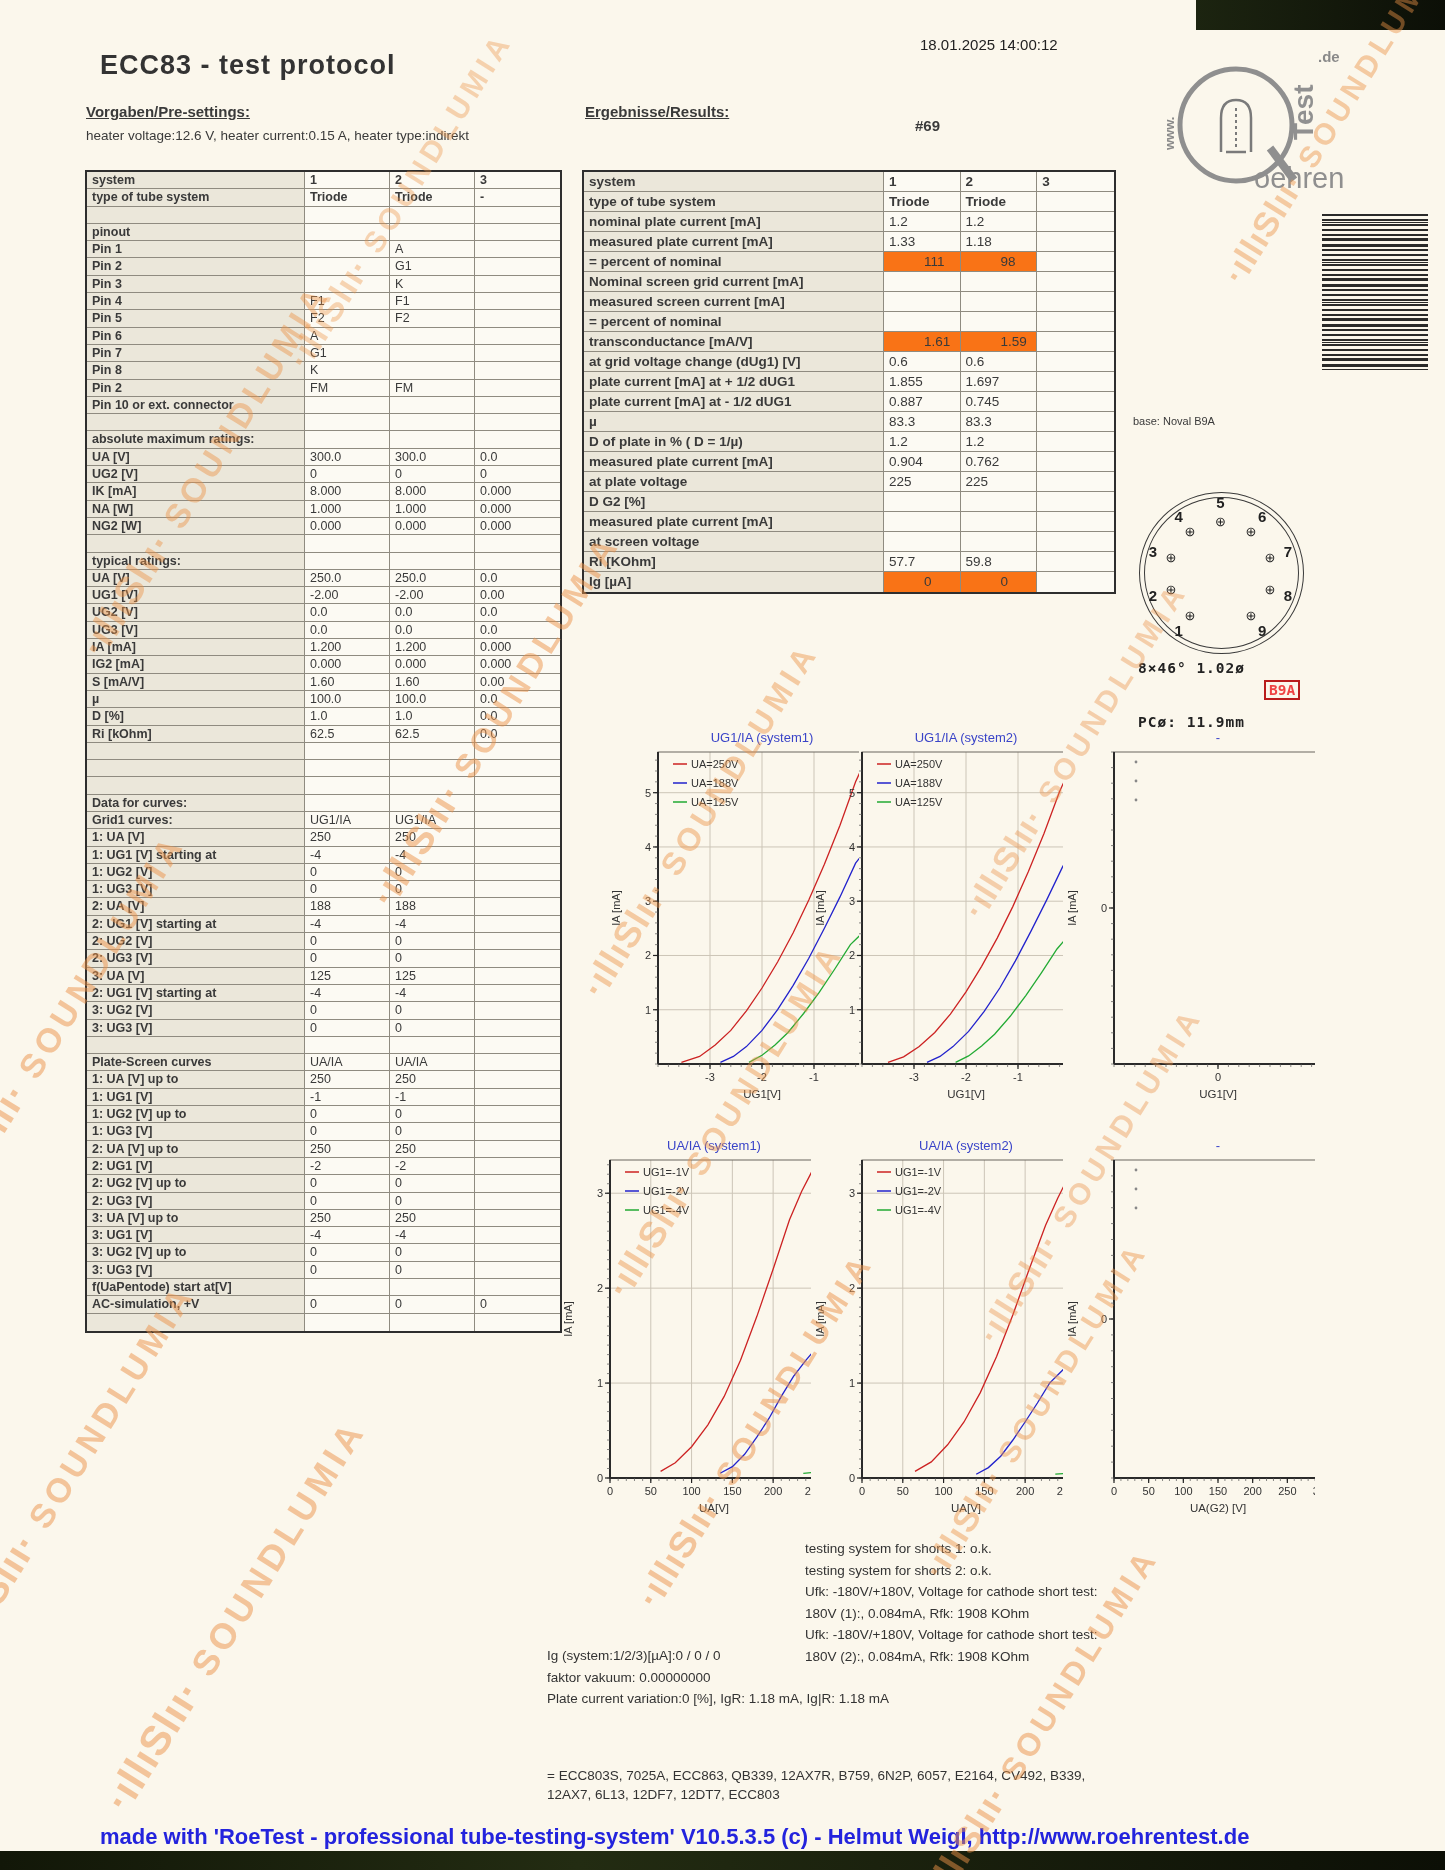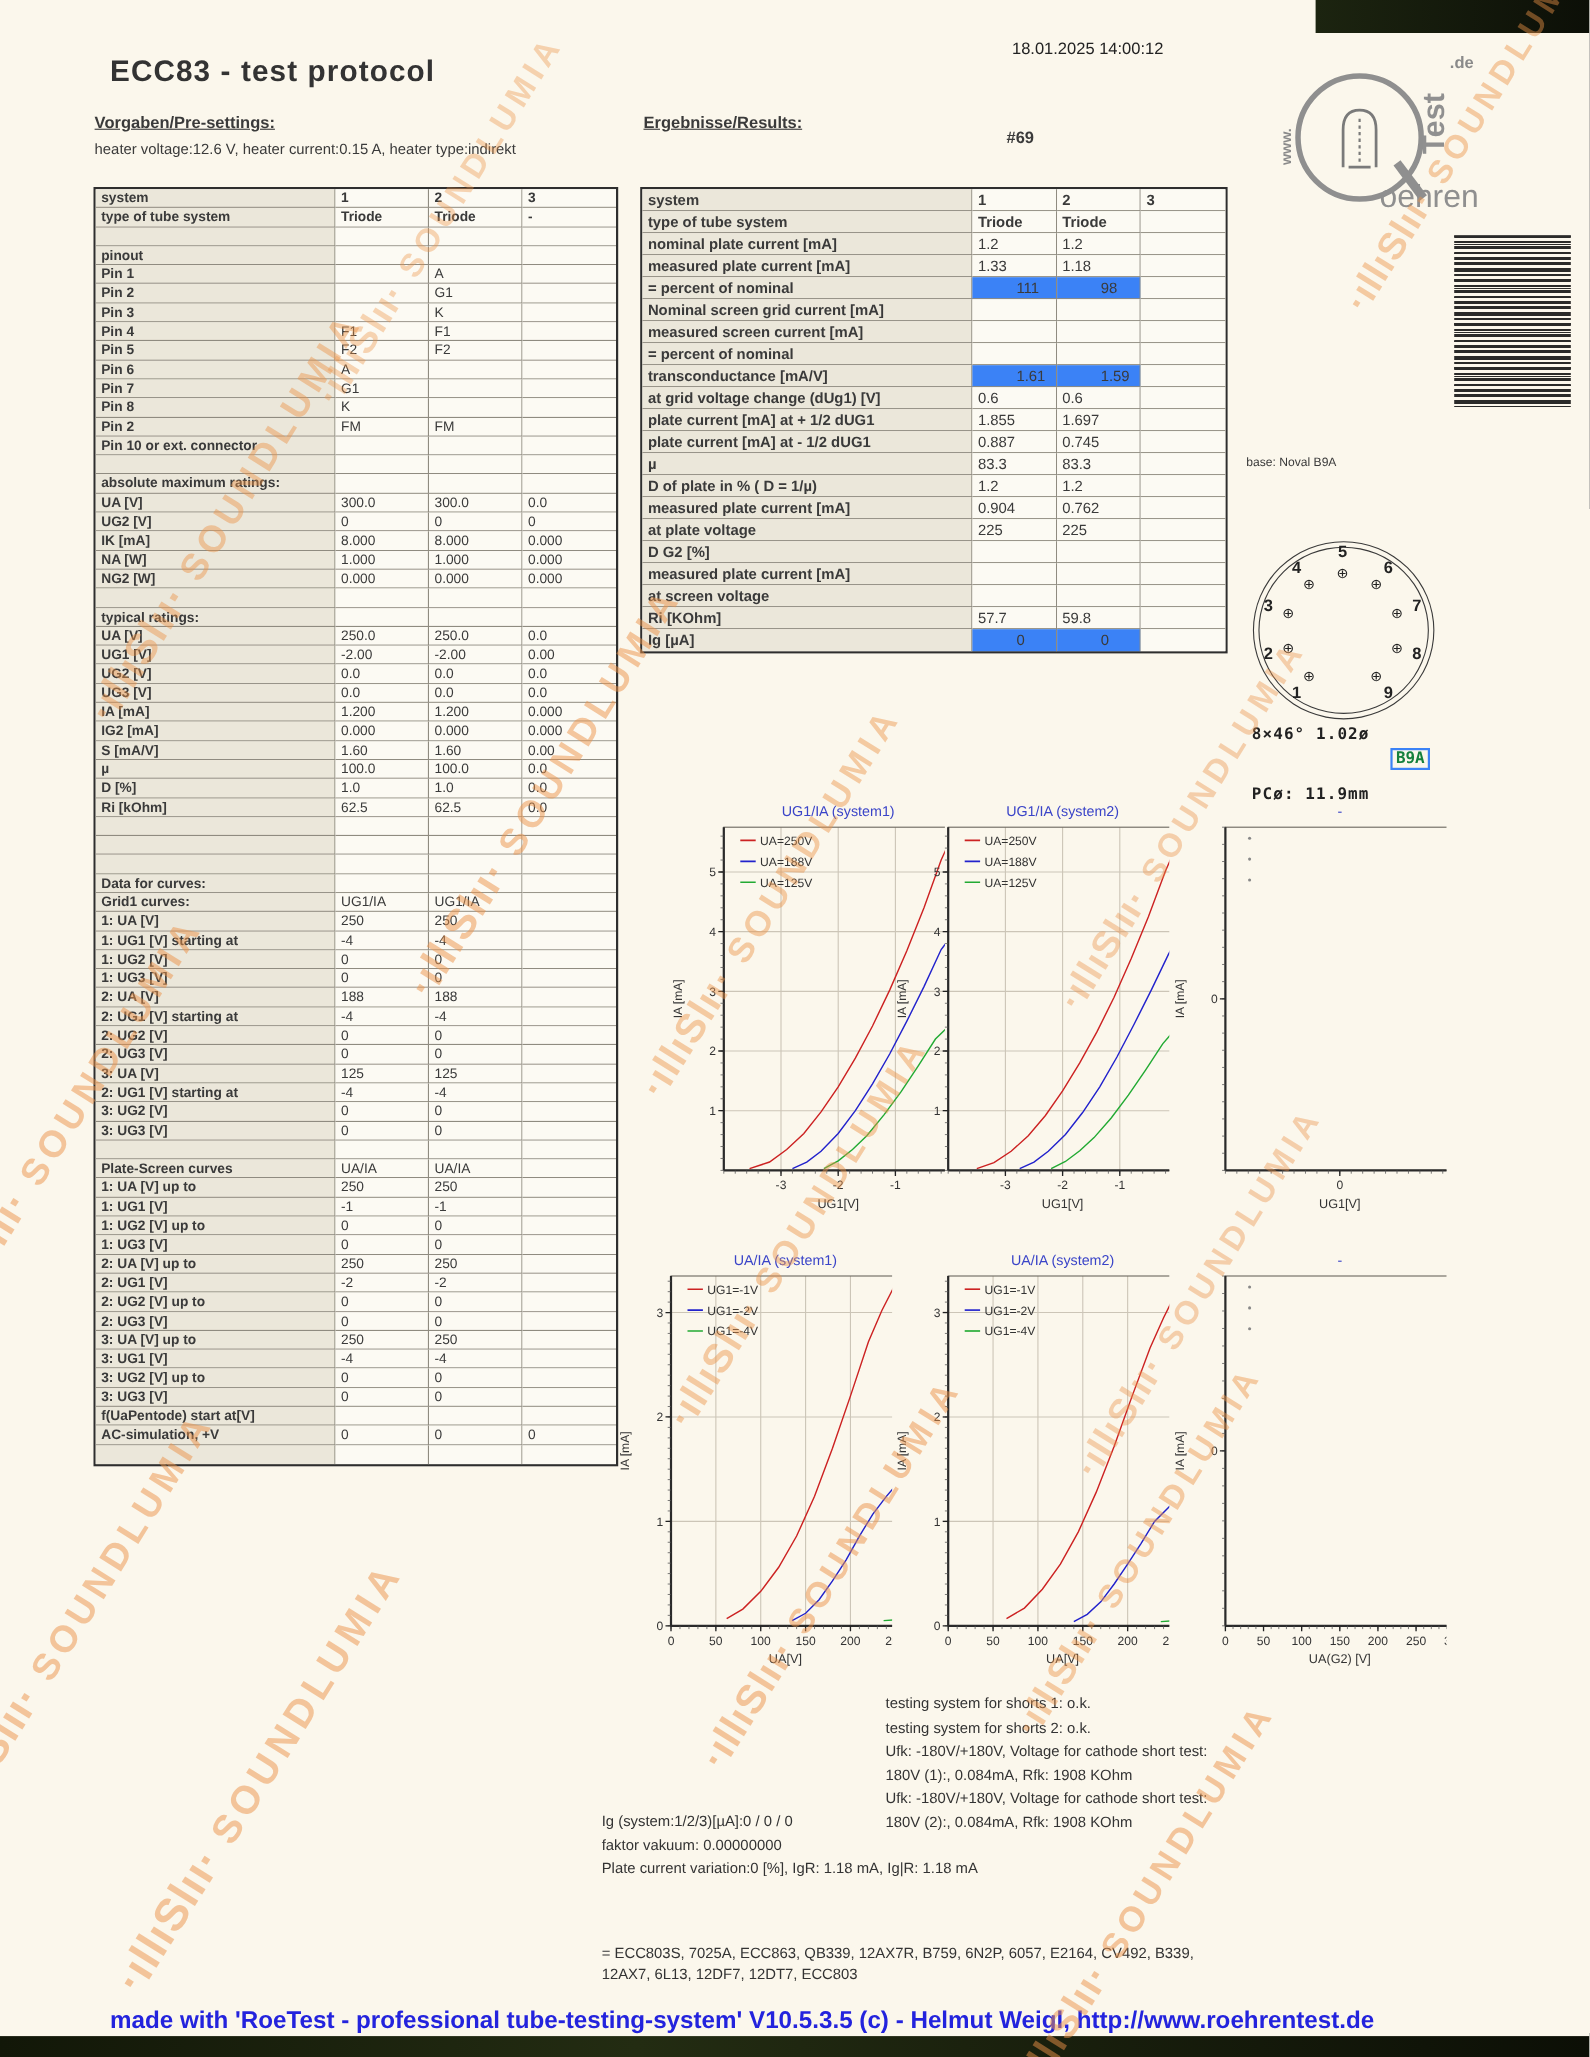--- a/index.html
+++ b/index.html
@@ -24,21 +24,21 @@
      repeating-linear-gradient(180deg,#141414 0 1px,rgba(0,0,0,0) 1px 8px);}
   
   .dtable{position:absolute;border:2px solid #2e2e2e;background:#fbf8f0;}
   .trow{display:flex;}
   .tc{box-sizing:border-box;border-right:1px solid #8f8b80;border-bottom:1px solid #8f8b80;
       overflow:hidden;white-space:nowrap;padding:0 0 0 5px;}
   .tc:last-child{border-right:none;}
   .trow:last-child .tc{border-bottom:none;}
   .lab{background:#ebe7da;font-weight:bold;}
   .val{background:#fcfaf3;}
-  .hl{background:#3b82f6;padding-left:40px;}
+  .hl{background:#f97316;padding-left:40px;}
   .b{font-weight:bold;}
   .ltable{left:85px;top:170px;width:473px;font-size:12.5px;}
   .ltable .trow{height:17.31px;line-height:16.8px;}
   .ltable .lab{width:218px;}
   .ltable .val{width:85px;}
   .rtable{left:582px;top:170px;width:530px;font-size:13.5px;}
   .rtable .trow{height:20px;line-height:19.5px;}
   .rtable .lab{width:300px;}
   .rtable .val{width:76.6px;}
   
@@ -46,22 +46,22 @@
   .basemap{position:absolute;left:1138px;top:490px;width:170px;height:170px;}
   .ring{position:absolute;border-radius:50%;border:1.6px solid #3a3a3a;}
   .r1{left:1px;top:2px;width:163px;height:160px;}
   .r2{left:6px;top:7px;width:153px;height:150px;}
   .pin-dot{position:absolute;transform:translate(-50%,-50%);font-size:13px;color:#222;}
   .pin-num{position:absolute;transform:translate(-50%,-50%);font-size:15px;font-weight:bold;color:#222;}
   .basedim{position:absolute;font-family:"DejaVu Sans Mono",monospace;font-weight:bold;
            font-size:14.5px;color:#222;letter-spacing:1px;}
   .d1{left:1138px;top:660px;}
   .d2{left:1138px;top:714px;text-align:center;}
-  .basebadge{position:absolute;left:1264px;top:680px;border:2px solid #3b82f6;padding:0 3px;
-           font-family:"DejaVu Sans Mono",monospace;font-weight:bold;font-size:14.5px;color:#15803d;}
+  .basebadge{position:absolute;left:1264px;top:680px;border:2px solid #b91c1c;padding:0 3px;
+           font-family:"DejaVu Sans Mono",monospace;font-weight:bold;font-size:14.5px;color:#ef4444;}
   
   #charts{position:absolute;left:0;top:0;}
   .chart{position:absolute;width:253px;height:400px;}
   
   .blk{position:absolute;font-size:13.5px;color:#333;}
   .blk .ln{height:21.5px;line-height:21.5px;white-space:nowrap;}
   .txtl{left:547px;top:1538px;}
   .txtl2{left:547px;top:1645px;}
   .txtr{left:805px;top:1538px;}
   .equiv{left:547px;top:1766px;}

